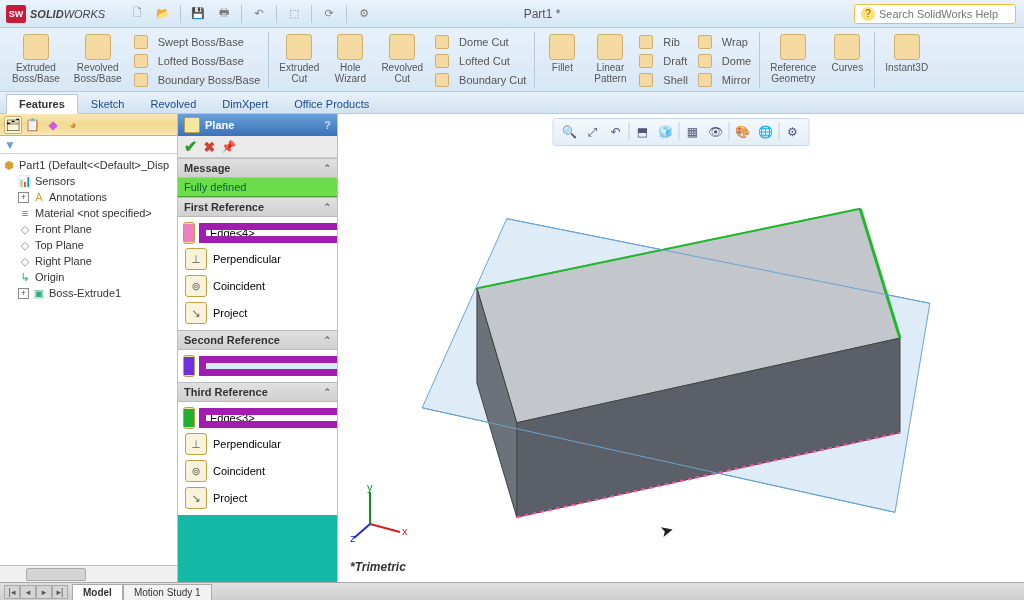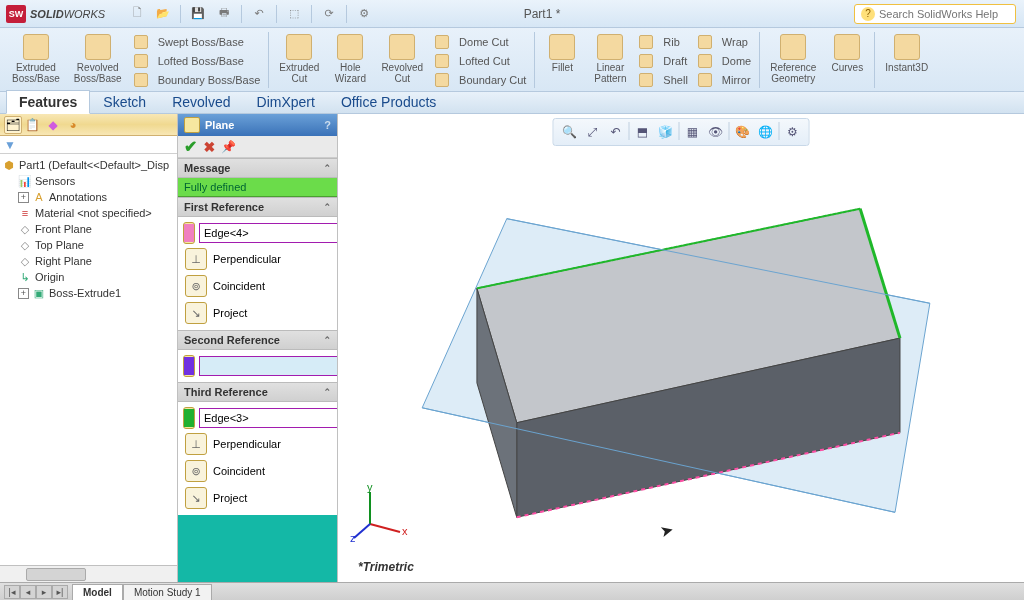--- a/index.html
+++ b/index.html
@@ -22,21 +22,21 @@
 .rbtn { display:flex; flex-direction:column; align-items:center; justify-content:flex-start; padding:2px 6px; text-align:center; color:#555; gap:2px; min-width:46px; }
 .rbtn .ric { width:26px; height:26px; background:#f4d9a0; border:1px solid #d0b070; border-radius:3px; }
 .rbtn .lbl { font-size:10px; line-height:11px; white-space:pre-line; }
 .rgrp { display:flex; flex-direction:column; justify-content:space-around; height:58px; padding:0 4px; }
 .rsmall { display:flex; align-items:center; gap:10px; color:#555; font-size:10px; white-space:nowrap; }
 .rsmall .sic { width:14px; height:14px; background:#f4d9a0; border:1px solid #d0b070; border-radius:2px; }
 .rsep { width:1px; height:56px; background:#b5c9de; margin:0 2px; }
 
 
 .tabstrip { height:22px; background:linear-gradient(#e8f1fa,#d2e2f0); border-bottom:1px solid #b5c9de; display:flex; align-items:flex-end; padding-left:6px; }
-.tab { padding:3px 12px; font-size:14px; color:#1a4b8c; border:1px solid transparent; border-bottom:none; }
+.tab { padding:3px 12px; font-size:11px; color:#1a4b8c; border:1px solid transparent; border-bottom:none; }
 .tab.active { background:#fff; border:1px solid #b5c9de; border-bottom:1px solid #fff; font-weight:bold; color:#333; position:relative; top:1px; }
 
 
 .main { display:flex; height:calc(600px - 28px - 64px - 22px - 18px); }
 
 
 .fm-panel { width:178px; background:#fff; border-right:1px solid #c0c0c0; display:flex; flex-direction:column; }
 .fm-tabs { height:22px; background:linear-gradient(#f8e7b5,#f0d990,#f8e7b5); display:flex; align-items:center; gap:2px; padding:0 4px; border-bottom:1px solid #d0b070; }
 .fm-tab { width:18px; height:18px; border-radius:2px; display:flex; align-items:center; justify-content:center; font-size:12px; }
 .fm-tab.on { background:#fff4d0; border:1px solid #d0b070; }
@@ -57,36 +57,36 @@
 .pm-okbar { height:22px; background:#eaeaea; display:flex; align-items:center; padding:0 6px; gap:6px; border-bottom:1px solid #ccc; }
 .pm-okbar .ok { color:#2a9d2a; font-size:16px; font-weight:bold; }
 .pm-okbar .no { color:#c43; font-size:14px; font-weight:bold; }
 .pm-okbar .pin { color:#888; font-size:12px; }
 .pm-sec-h { background:linear-gradient(#e0e0e0,#d0d0d0); padding:3px 6px; font-weight:bold; color:#333; border-top:1px solid #bbb; border-bottom:1px solid #bbb; display:flex; justify-content:space-between; align-items:center; }
 .pm-sec-h .chev { color:#666; font-size:9px; }
 .pm-msg { background:#6bdc4a; color:#063; padding:3px 6px; border-bottom:1px solid #4aa030; }
 .pm-body { background:#fff; padding:5px; display:flex; flex-direction:column; gap:3px; }
 .pm-row { display:flex; align-items:center; gap:4px; }
 .pm-row .ric2 { width:22px; height:22px; border:1px solid #c0a040; background:#f6e7a0; border-radius:3px; display:flex; align-items:center; justify-content:center; }
-.pm-row input { flex:1; height:20px; border:1px solid #a21caf; padding:0 4px; font-size:11px; }
+.pm-row input { flex:1; height:20px; border:7px solid #a21caf; padding:0 4px; font-size:11px; }
 .pm-row .swatch { width:10px; height:18px; }
 .pm-opt { display:flex; align-items:center; gap:6px; padding:1px 2px; }
 .pm-opt .oic { width:22px; height:22px; border:1px solid #c0a040; background:#f9f3dc; border-radius:3px; display:flex; align-items:center; justify-content:center; color:#666; }
 
 
 .viewport { flex:1; position:relative; background:#fff; }
 .vtoolbar { position:absolute; top:4px; left:50%; transform:translateX(-50%); display:flex; gap:3px; background:linear-gradient(#f4f8fc,#e4eef8); padding:3px 6px; border:1px solid #c8d8e8; border-radius:3px; }
 .vtb { width:20px; height:20px; display:flex; align-items:center; justify-content:center; color:#557; font-size:12px; }
 .vtb-sep { width:1px; height:18px; background:#c0d0e0; }
 
 
 svg.scene { position:absolute; top:30px; left:0; width:100%; height:calc(100% - 30px); }
 
 .triad { position:absolute; left:12px; bottom:38px; width:60px; height:60px; }
-.orient { position:absolute; left:20px; bottom:8px; font-weight:bold; font-style:italic; color:#333; font-size:12px;text-align:center; }
+.orient { position:absolute; left:12px; bottom:8px; font-weight:bold; font-style:italic; color:#333; font-size:12px;text-align:center; }
 
 .cursor { position:absolute; left:322px; bottom:42px; font-size:16px; color:#222; transform:rotate(-15deg); }
 
 
 .btabs { height:18px; background:linear-gradient(#e0e0e0,#cfcfcf); border-top:1px solid #aaa; display:flex; align-items:center; padding-left:4px; gap:0; }
 .btab-nav { display:flex; gap:0; margin-right:4px; }
 .btab-nav div { width:16px; height:14px; background:#d4d4d4; border:1px solid #aaa; font-size:9px; display:flex; align-items:center; justify-content:center; color:#555;}
 .btab { padding:2px 10px; background:#f2f2f2; border:1px solid #aaa; border-bottom:none; font-size:10px; color:#333; }
 .btab.active { background:#fff; font-weight:bold; }
 </style>

